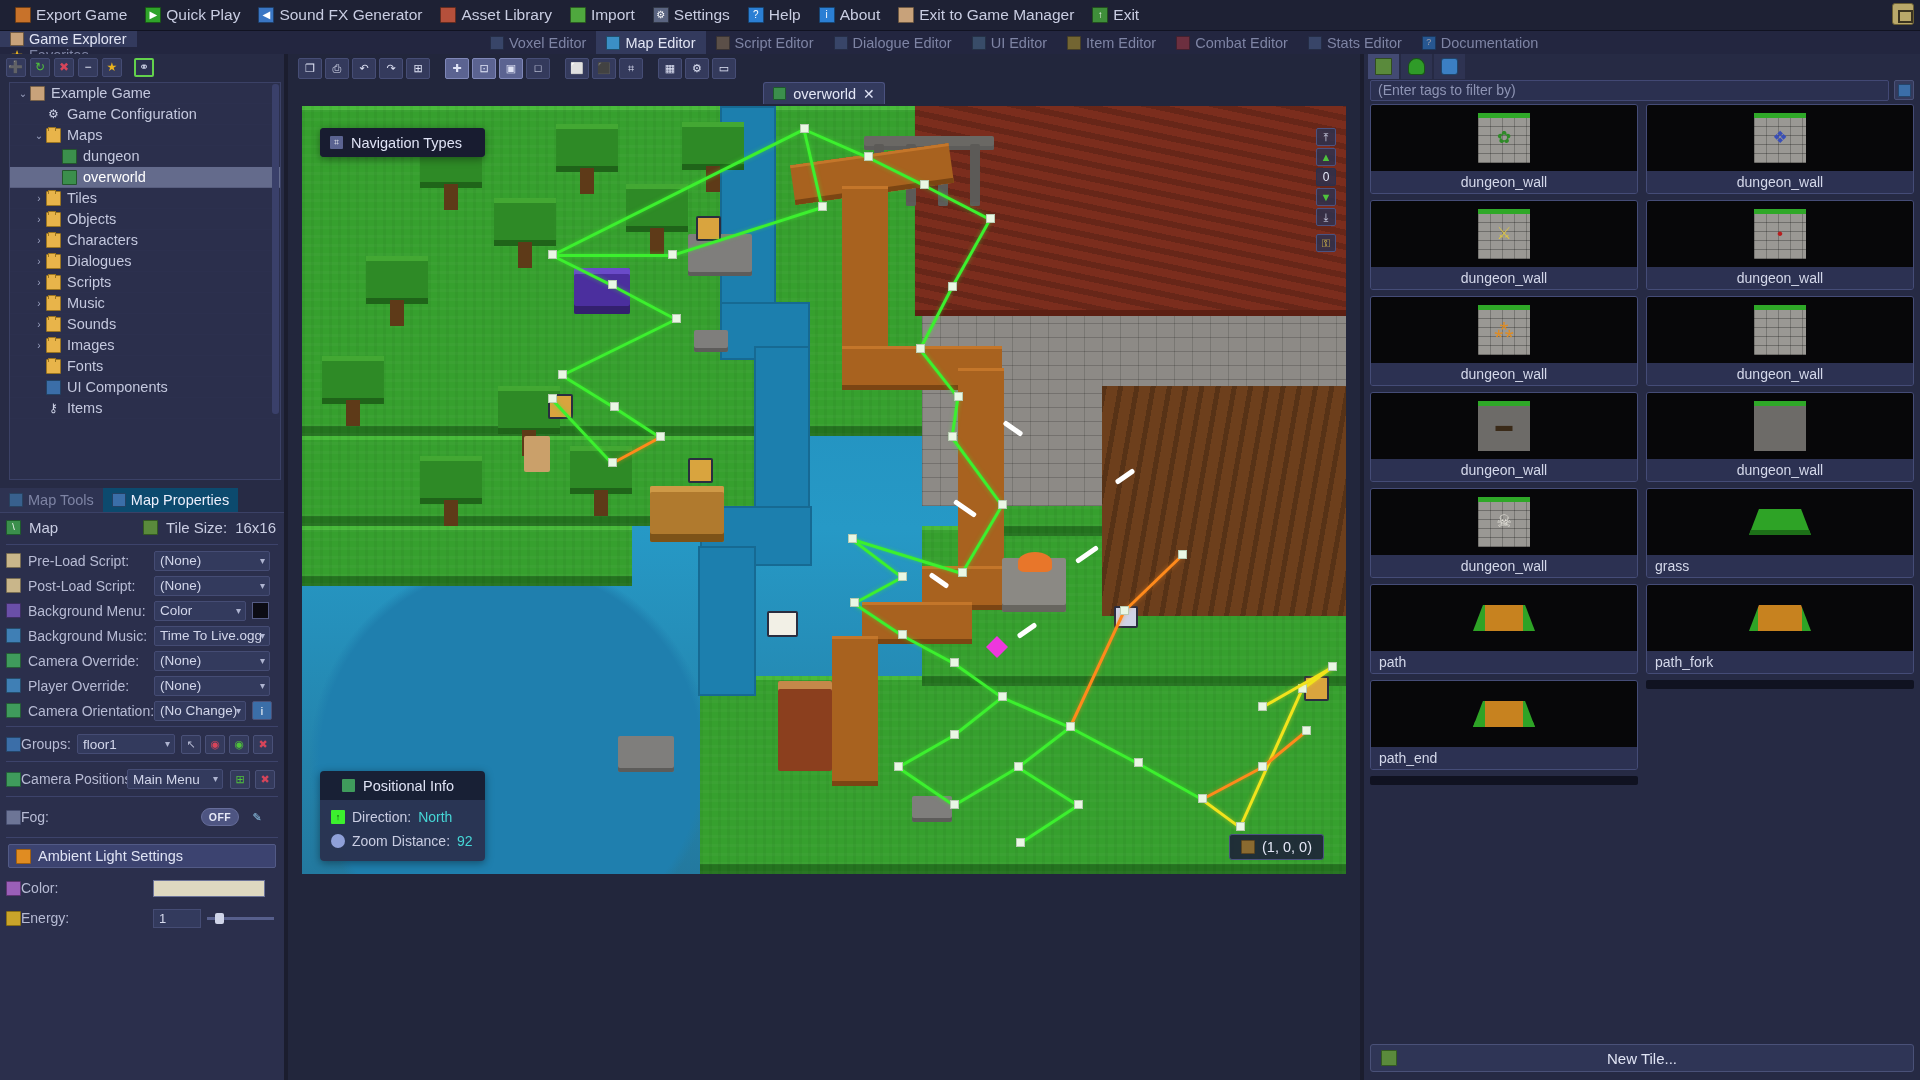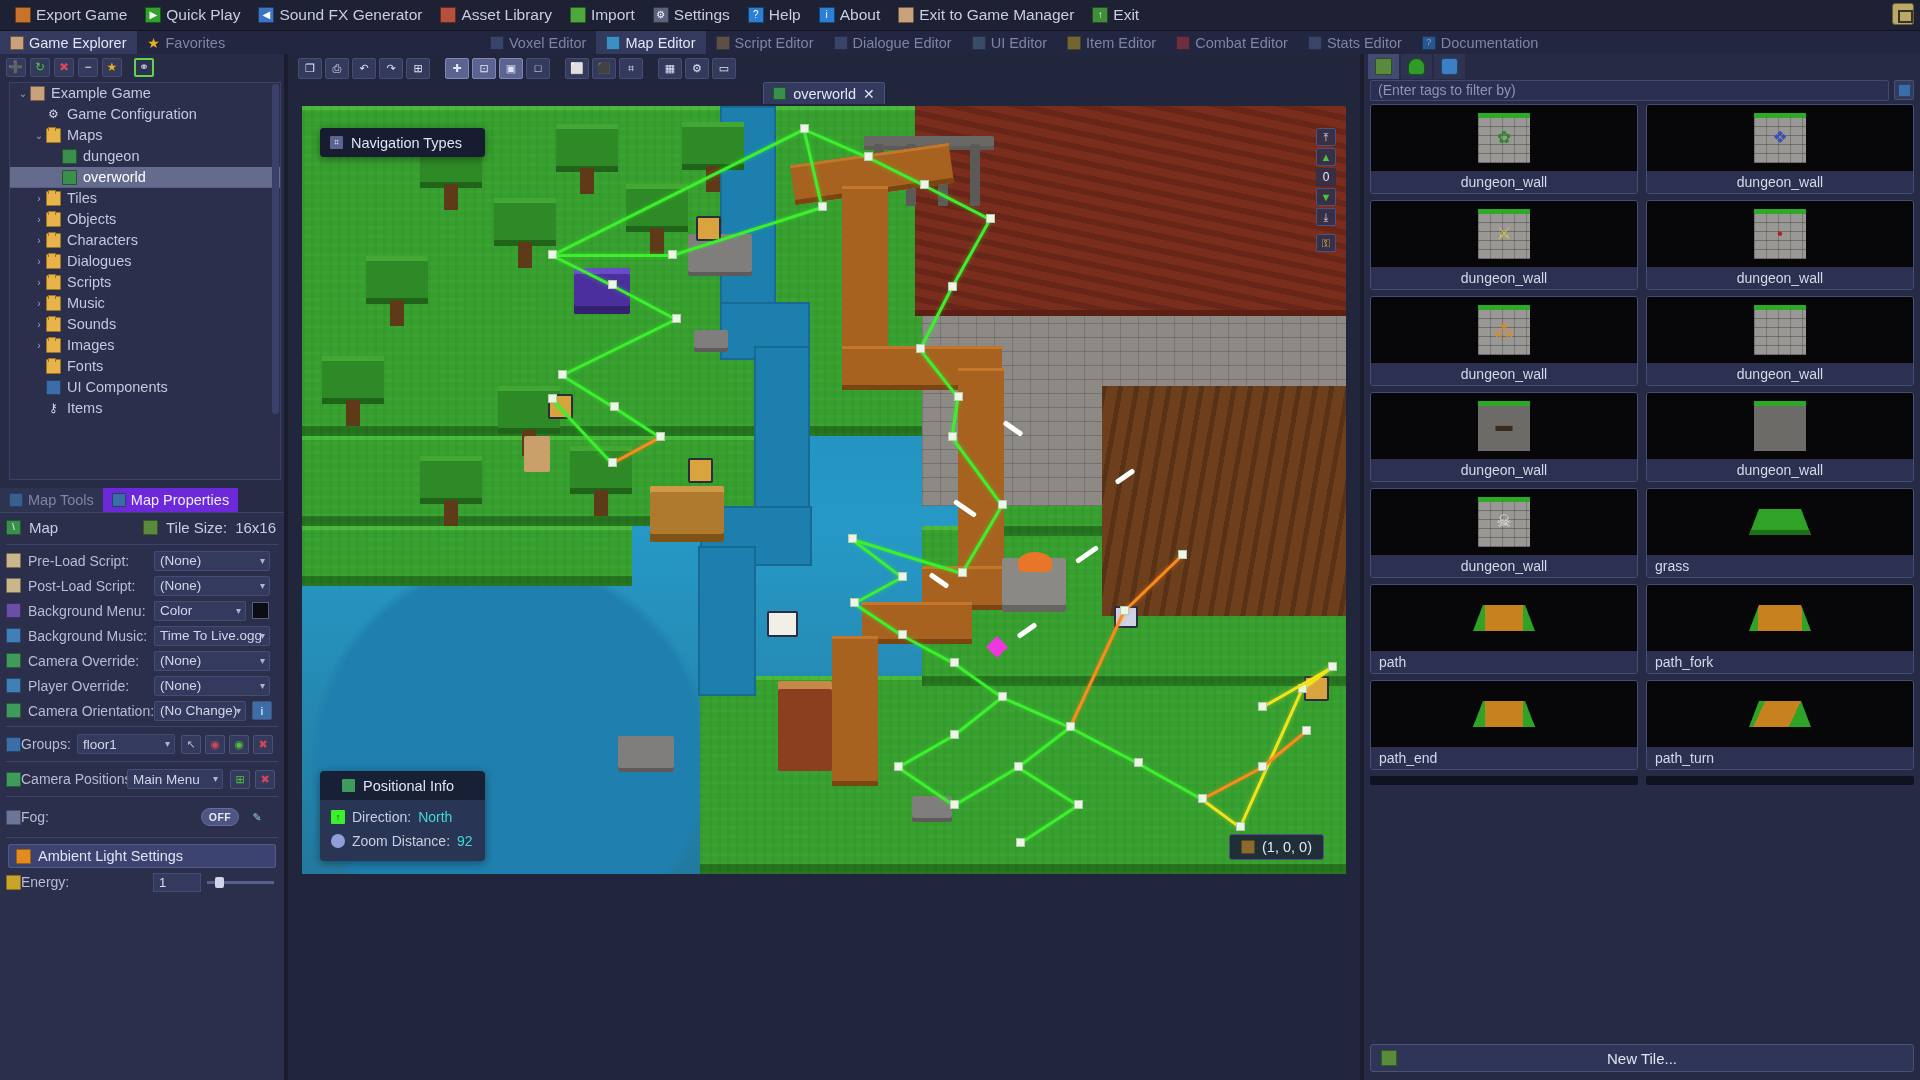--- a/index.html
+++ b/index.html
@@ -40,21 +40,21 @@
     content: ""; position: absolute; left: 5px; top: 6px;
     width: 11px; height: 9px; border: 2px solid #3a3320;
   }
 
   
   #editortabs {
     position: absolute; left: 0; top: 31px; width: 1920px; height: 23px;
     background: #232640;
     display: flex; align-items: stretch;
   }
-  #tabs-left { display: flex; align-items: stretch; }
+  #tabs-left { display: flex; align-items: stretch; flex-direction: column; }
   #tabs-center {
     position: absolute; left: 480px; top: 0;
     display: flex; align-items: stretch; height: 23px;
   }
   .etab {
     display: flex; align-items: center; gap: 5px;
     padding: 0 10px; font-size: 14.5px; color: #7e84a4;
     cursor: pointer; white-space: nowrap;
   }
   .etab.sel { background: #333a5d; color: #e2e5f4; }
@@ -122,21 +122,21 @@
 
   
   #paneltabs {
     position: absolute; left: 0; top: 434px; width: 284px; height: 24px;
     display: flex; align-items: stretch; background: #272b45;
   }
   .ptab {
     display: flex; align-items: center; gap: 5px; padding: 0 9px;
     font-size: 14.5px; color: #7e84a4; background: #2e3352; cursor: pointer;
   }
-  .ptab.sel { background: #6d28d9; color: #eceffc; }
+  .ptab.sel { background: #0c4a6e; color: #eceffc; }
 
   
   #props {
     position: absolute; left: 0; top: 458px; width: 284px; height: 622px;
     background: #2b2f4c; border-top: 1px solid #3b4166;
   }
   .prow {
     display: flex; align-items: center; height: 25px; padding-left: 6px;
     font-size: 14px; color: #b7bbd4; white-space: nowrap;
   }
@@ -803,20 +803,25 @@
       <div class="mini-btn" style="margin-left:8px;border:none;background:transparent;color:#8fc6e8">✎</div>
     </div>
 
     <div class="sep"></div>
 
     <div class="amb-bar">
       <span class="ico-sq" style="background:#e08c22;border:1px solid #a05f10"></span>
       <span>Ambient Light Settings</span>
     </div>
 
+    <div class="prow" style="height:32px;margin-top:4px">
+      <span class="pico" style="background:#9a5fb8;border:1px solid #5f3573"></span>
+      <span style="width:132px">Color:</span>
+      <div class="color-long"></div>
+    </div>
 
     <div class="prow" style="height:28px">
       <span class="pico" style="background:#c9a42a;border:1px solid #8a6f14"></span>
       <span style="width:132px">Energy:</span>
       <div class="num-field">1</div>
       <div class="slider"></div>
     </div>
   </div>
 </div>
 
@@ -1257,26 +1262,20 @@
           <div class="vx-path forkv"></div>
         </div>
         <div class="tile-name">path_fork</div>
       </div>
       <div class="tile-card">
         <div class="tile-thumb">
           <div class="vx-path endv"></div>
         </div>
         <div class="tile-name">path_end</div>
       </div>
-      <div class="tile-card">
-        <div class="tile-thumb">
-          <div class="vx-path turnv"></div>
-        </div>
-        <div class="tile-name">path_turn</div>
-      </div>
       <div class="scrollstub"></div>
       <div class="scrollstub"></div>
     </div>
 
   <div id="newtile">
     <span class="nt-ico ico-sq" style="background:#5a8a3c;border:1px solid #335a22;width:16px;height:16px"></span>
     <span>New Tile...</span>
   </div>
 </div>
 

